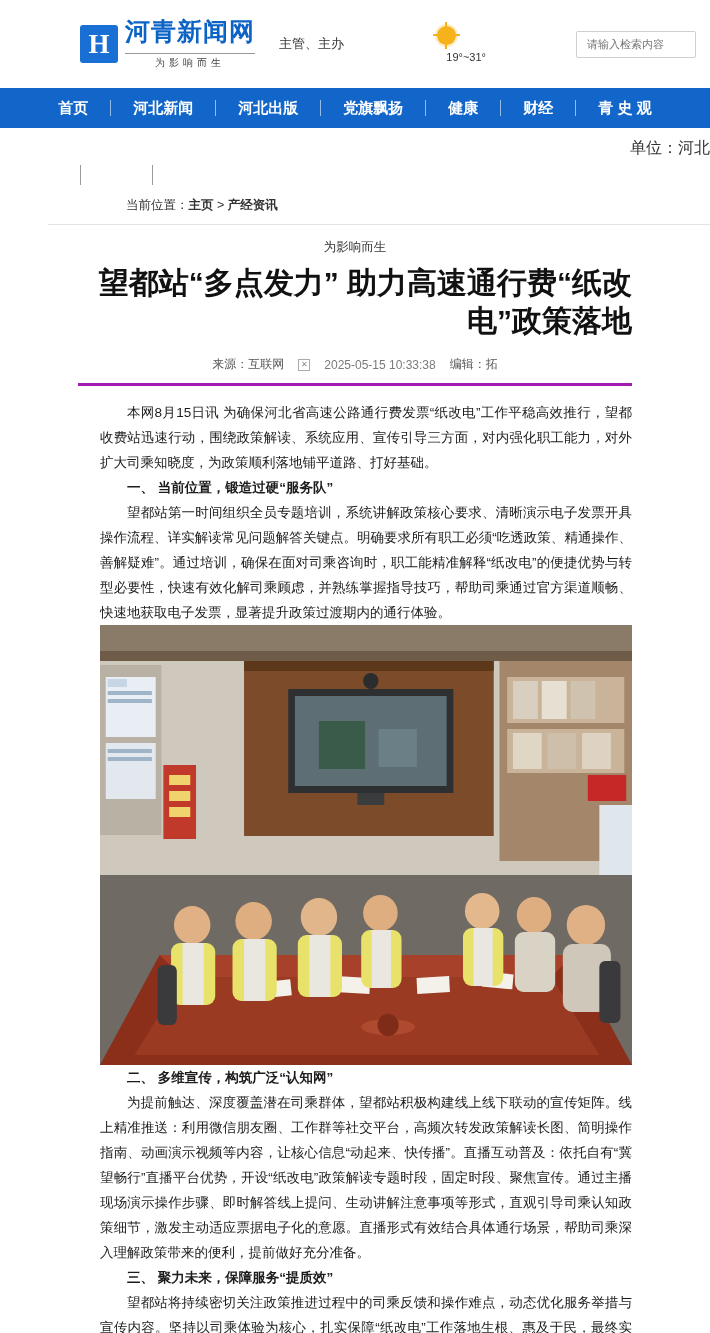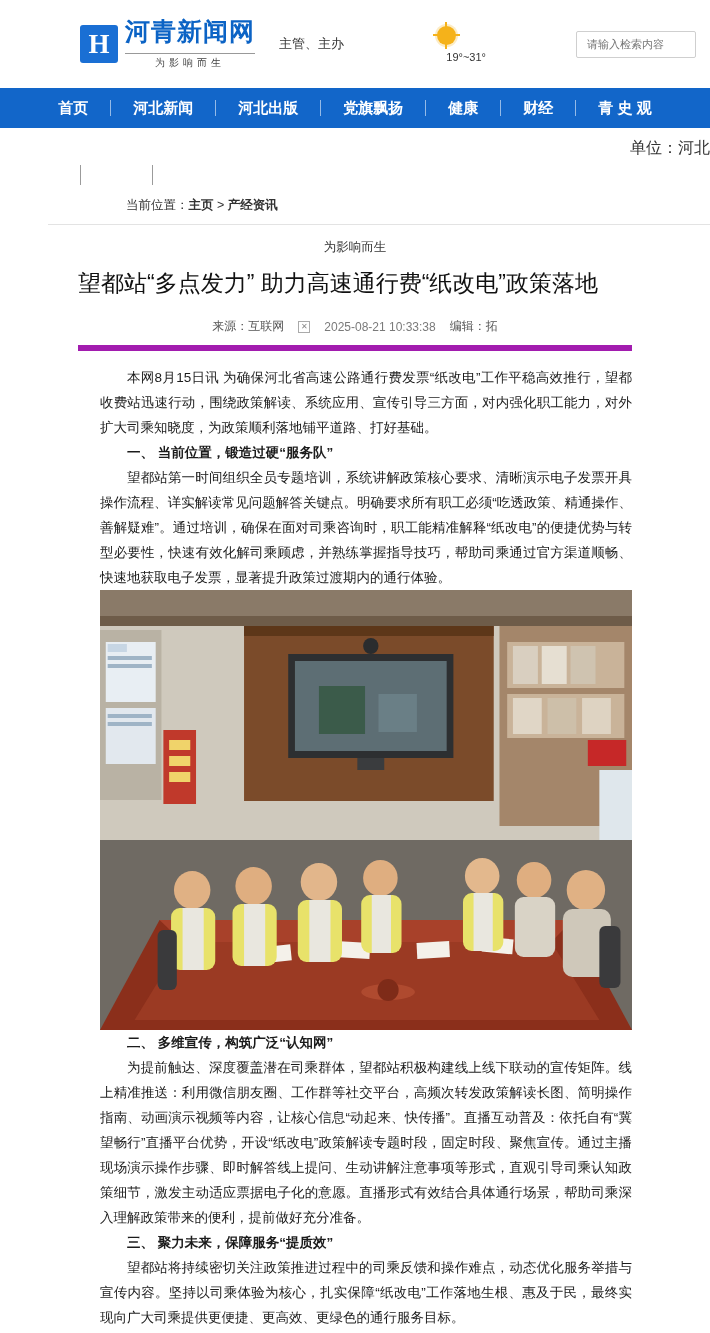--- a/index.html
+++ b/index.html
@@ -150,34 +150,34 @@
 
   
   .article { padding: 0 78px; }
   .kicker {
     text-align: center;
     font-size: 12.5px;
     color: #333;
     margin-top: 14px;
   }
   .headline {
-    text-align: left;
-    font-size: 23px;
-    font-weight: normal;
+    text-align: right;
+    font-size: 30px;
+    font-weight: bold;
     line-height: 38px;
     margin: 8px 0 4px 0;
     color: #111;
     font-family: "Liberation Sans", sans-serif;
   }
   .meta {
     text-align: center;
     font-size: 12px;
     color: #555;
     padding: 12px 0 10px 0;
-    border-bottom: 6px solid #a21caf;
+    border-bottom: 3px solid #a21caf;
     display: flex;
     align-items: center;
     justify-content: center;
     gap: 14px;
     flex-wrap: wrap;
   }
   .meta .brokenimg {
     display: inline-block;
     width: 12px; height: 12px;
     border: 1px solid #aaa;
@@ -269,21 +269,21 @@
 
   <div class="article">
     <div class="kicker">为影响而生</div>
     <h1 class="headline">望都站“多点发力” 助力高速通行费“纸改电”政策落地</h1>
 
     <div class="meta">
       <span>
         <span>来源：</span><span>互联网</span>
       </span>
       <span class="brokenimg">✕</span>
-      <span class="meta-date">2025-08-21 10:33:38</span>
+      <span class="meta-date">2025-05-15 10:33:38</span>
       <span>
         <span>编辑：</span><span>拓</span>
       </span>
     </div>
 
     <div class="body">
       <p>本网8月15日讯 为确保河北省高速公路通行费发票“纸改电”工作平稳高效推行，望都收费站迅速行动，围绕政策解读、系统应用、宣传引导三方面，对内强化职工能力，对外扩大司乘知晓度，为政策顺利落地铺平道路、打好基础。</p>
       <p class="sub">一、 当前位置，锻造过硬“服务队”</p>
       <p>望都站第一时间组织全员专题培训，系统讲解政策核心要求、清晰演示电子发票开具操作流程、详实解读常见问题解答关键点。明确要求所有职工必须“吃透政策、精通操作、善解疑难”。通过培训，确保在面对司乘咨询时，职工能精准解释“纸改电”的便捷优势与转型必要性，快速有效化解司乘顾虑，并熟练掌握指导技巧，帮助司乘通过官方渠道顺畅、快速地获取电子发票，显著提升政策过渡期内的通行体验。</p>
 

